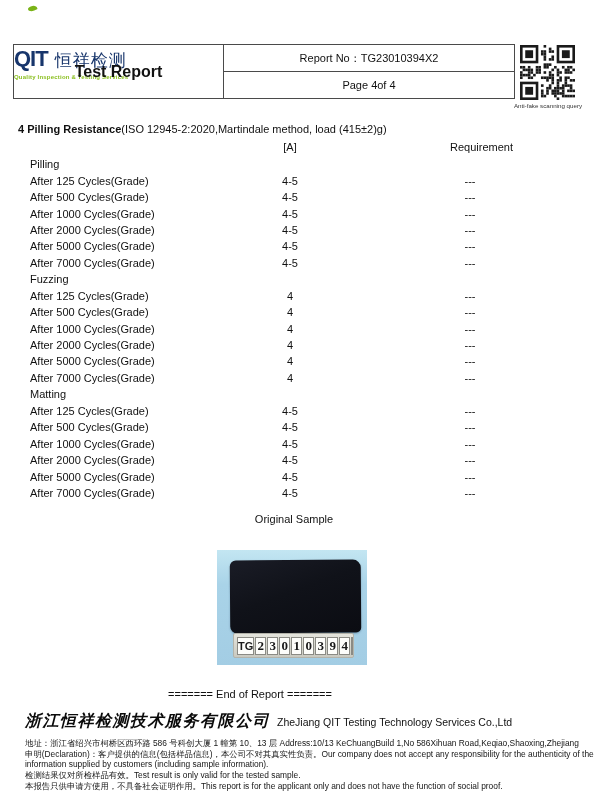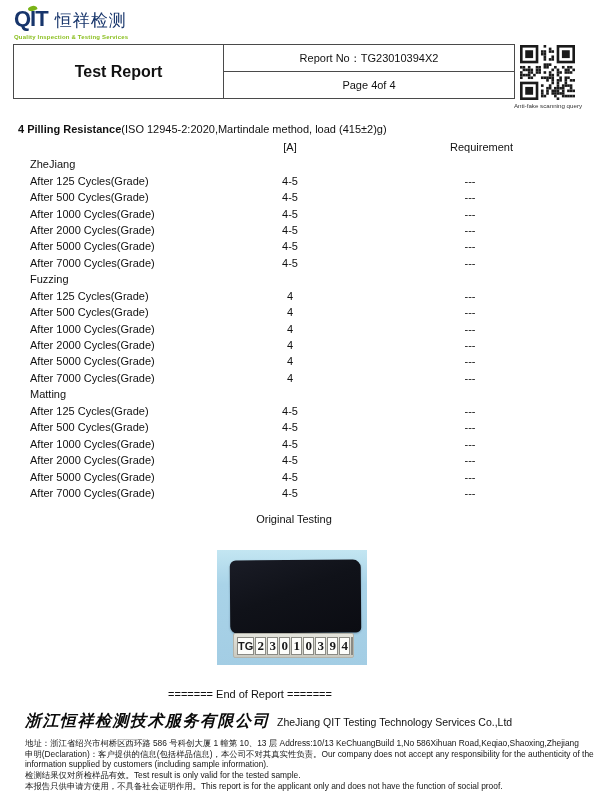--- a/index.html
+++ b/index.html
@@ -10,21 +10,21 @@
     position:relative; overflow:hidden;
     -webkit-font-smoothing:antialiased;
   }
   .abs { position:absolute; }
 
   
   .logo { left:14px; top:7px; }
   .logo-row { display:flex; align-items:baseline; position:relative; }
   .logo-qit {
     font-size:22px; font-weight:bold; color:#17356b;
-    letter-spacing:-1px; position:relative; line-height:1.1;
+    letter-spacing:-1px; position:relative; line-height:1.1;margin-top:40px;
   }
   .logo-leaf {
     position:absolute; left:14px; top:-1px; width:9px; height:5px;
     background:#7ab317; border-radius:60% 90% 10% 90%;
     transform:rotate(-22deg);
   }
   .logo-cn { font-size:17px; font-weight:normal; color:#17356b; margin-left:7px; letter-spacing:1px; }
   .logo-tagline { font-size:6px; font-weight:bold; color:#8abf1f; margin-top:2px; letter-spacing:.2px; }
 
   
@@ -261,21 +261,21 @@
 
 <div class="abs sec-heading"><b>4 Pilling Resistance</b><span>(ISO 12945-2:2020,Martindale method, load (415±2)g)</span></div>
 
 <div class="abs col-head-row">
   <span class="col-a">[A]</span>
   <span class="col-req">Requirement</span>
 </div>
 
 <div class="abs rows">
     <div class="t-row">
-    <span class="c-label">ZheJiang</span>
+    <span class="c-label">Pilling</span>
     <span class="c-value"></span>
     <span class="c-req"></span>
   </div>
     <div class="t-row">
     <span class="c-label">After 125 Cycles(Grade)</span>
     <span class="c-value">4-5</span>
     <span class="c-req">---</span>
   </div>
     <div class="t-row">
     <span class="c-label">After 500 Cycles(Grade)</span>
@@ -367,21 +367,21 @@
     <span class="c-value">4-5</span>
     <span class="c-req">---</span>
   </div>
     <div class="t-row">
     <span class="c-label">After 7000 Cycles(Grade)</span>
     <span class="c-value">4-5</span>
     <span class="c-req">---</span>
   </div>
   </div>
 
-<div class="abs sample-title">Original Testing</div>
+<div class="abs sample-title">Original Sample</div>
 
 <div class="abs photo">
   <div class="fabric"></div>
   <div class="label-strip">
     <span class="tile tile-tg">TG</span>
     <span style="display:flex;gap:1px;" id="digit-host">
         <span class="tile tile-digit">2</span>
         <span class="tile tile-digit">3</span>
         <span class="tile tile-digit">0</span>
         <span class="tile tile-digit">1</span>

